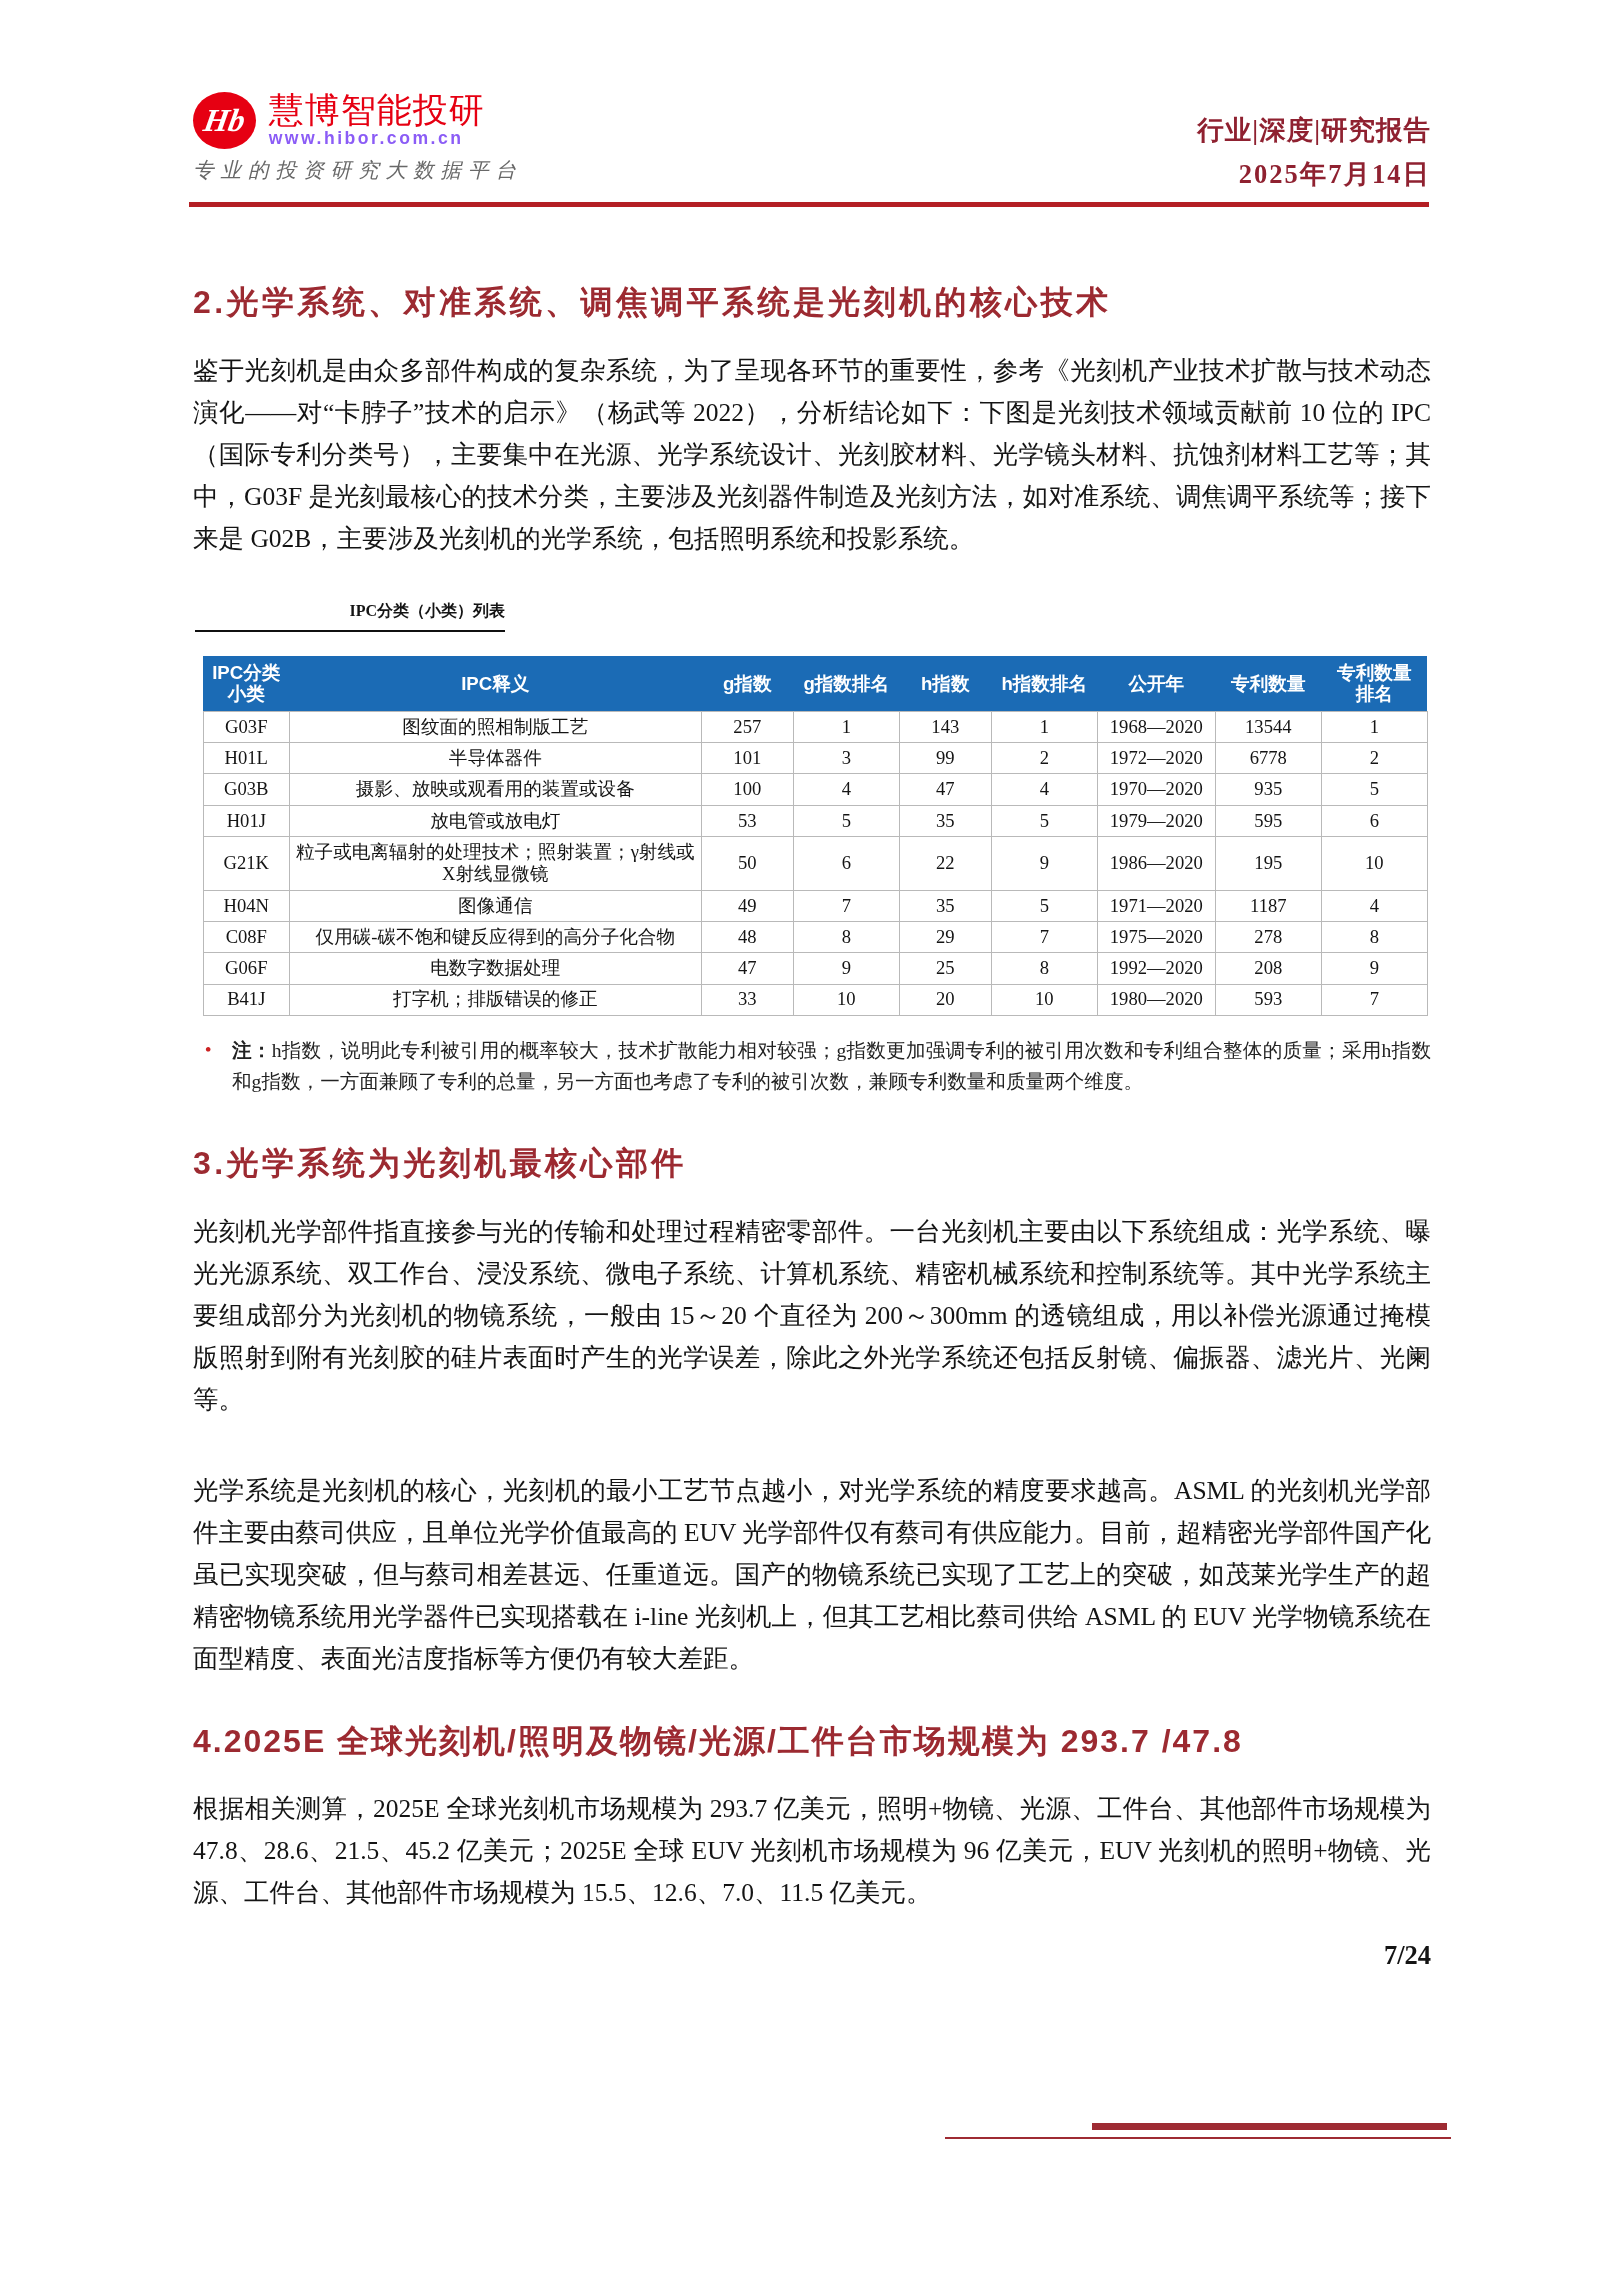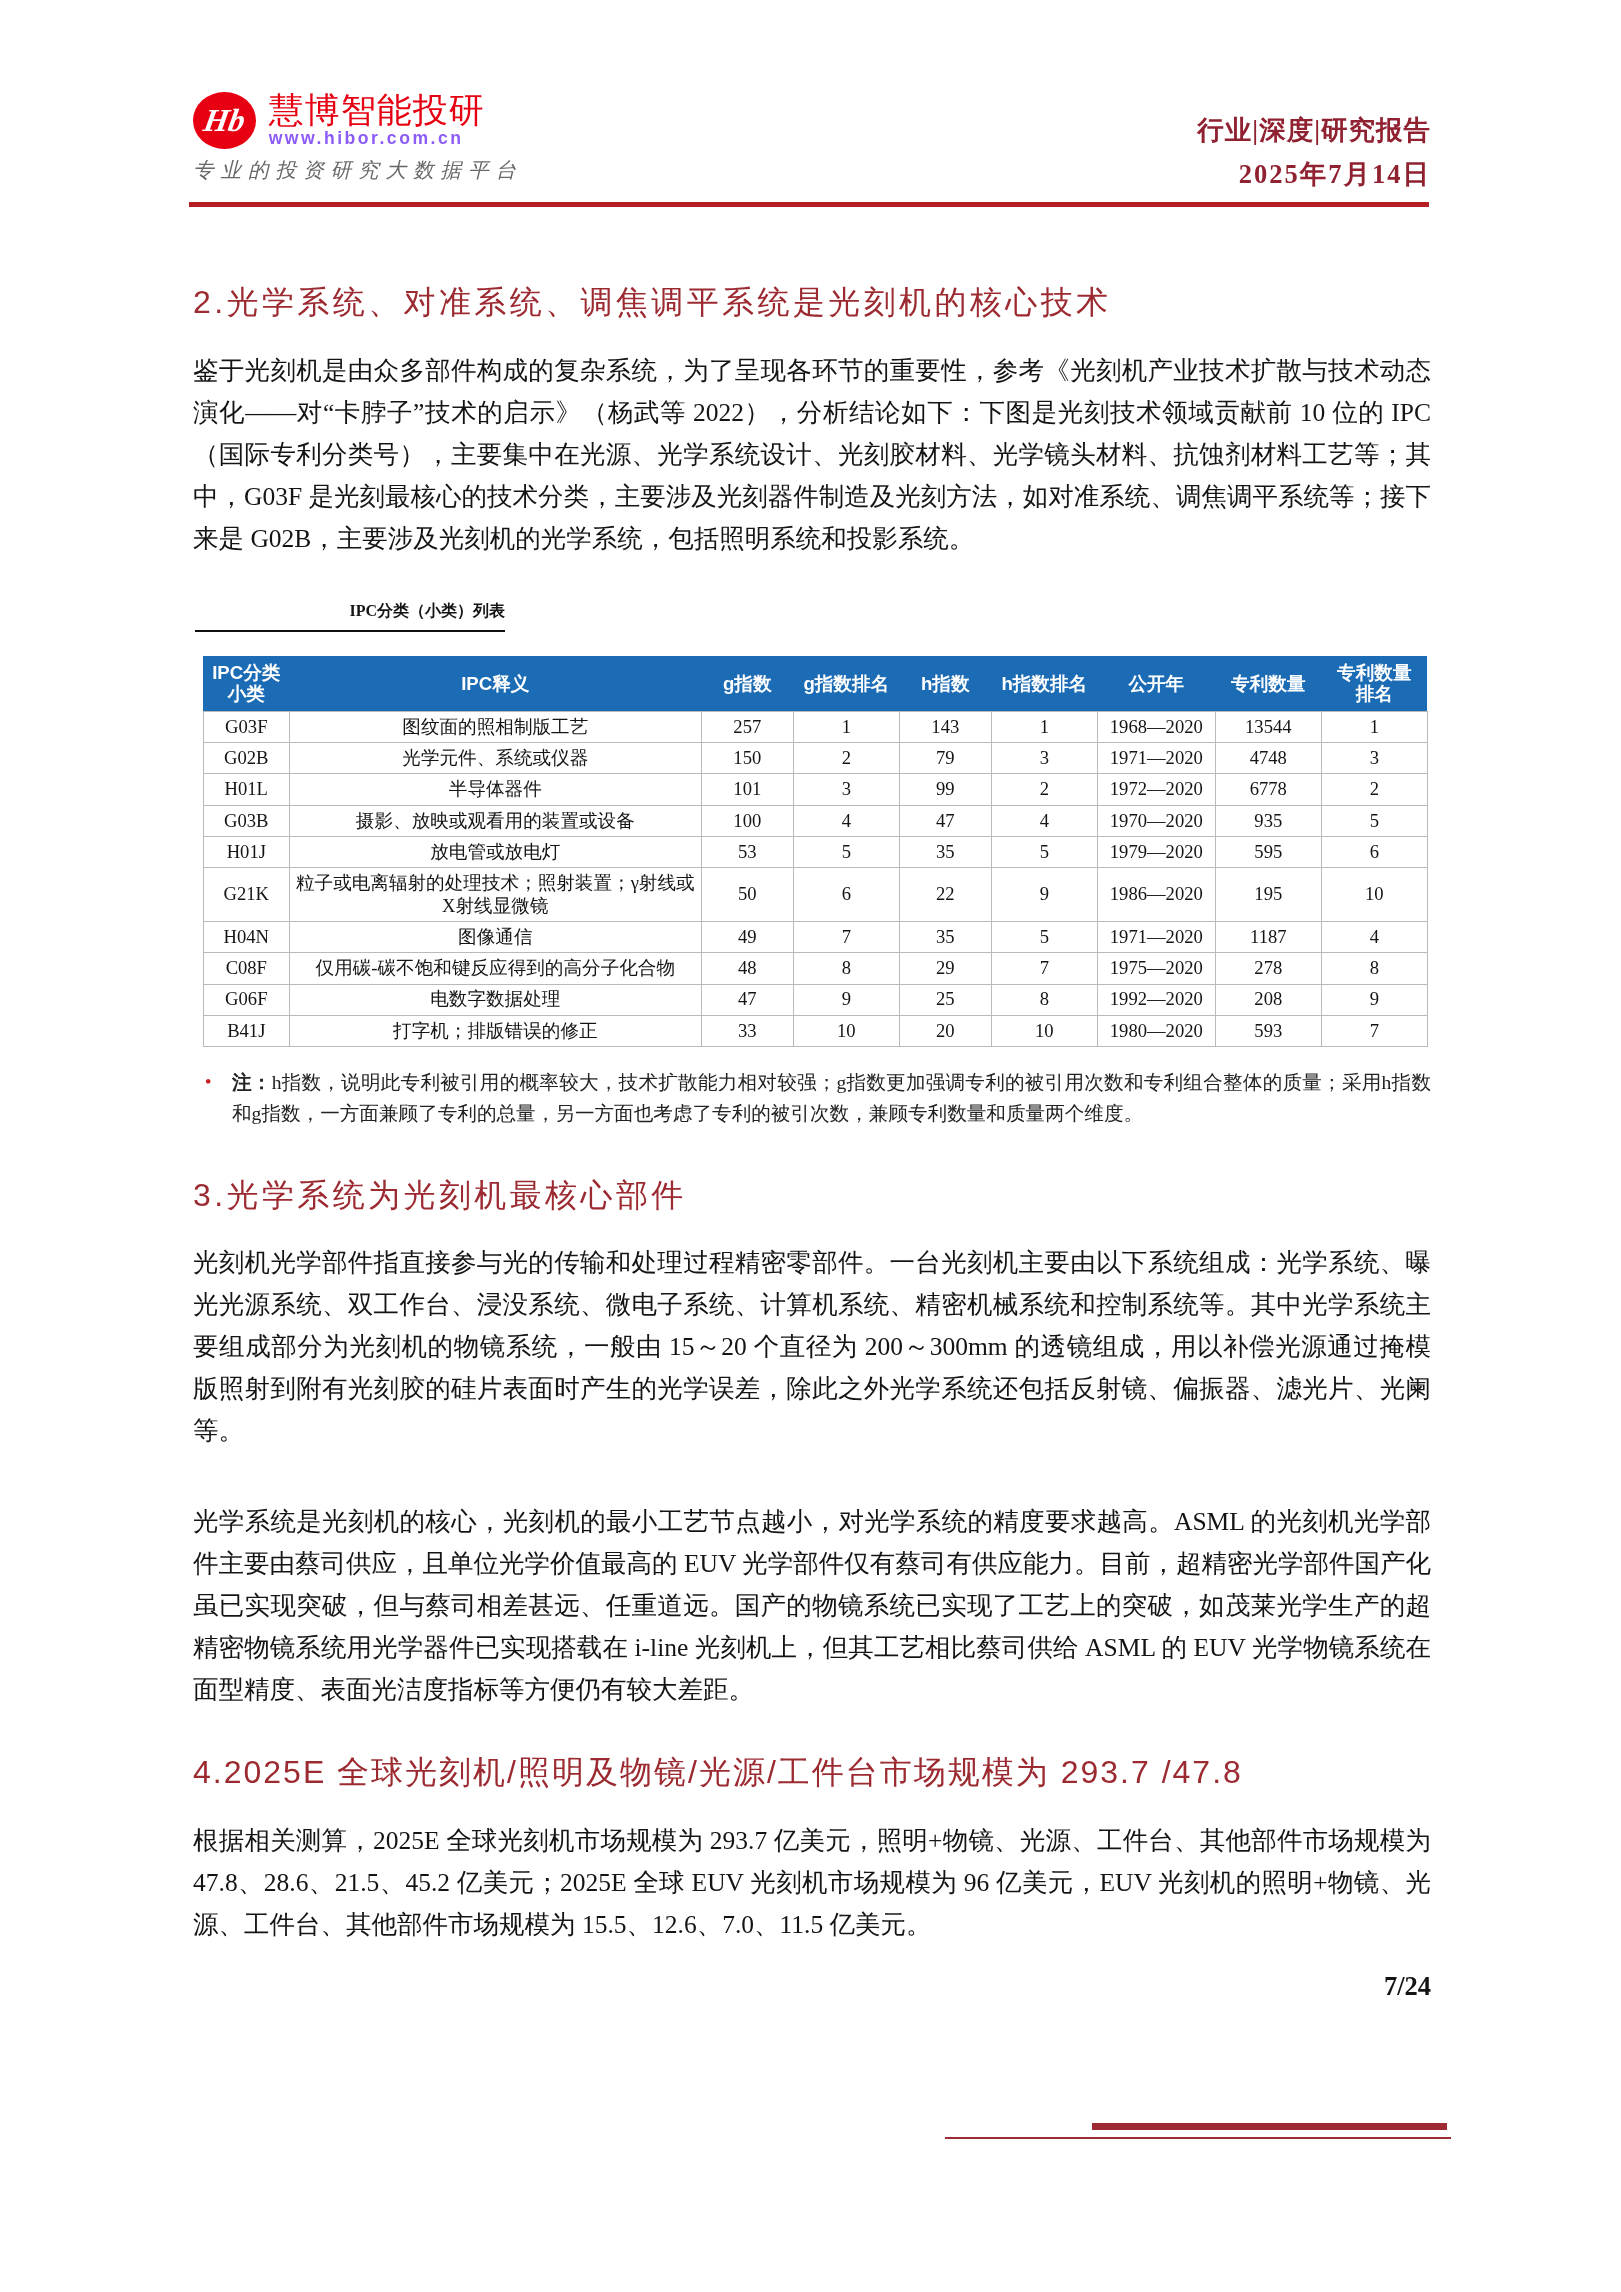--- a/index.html
+++ b/index.html
@@ -25,21 +25,21 @@
   .brand-url { color:#8b5cf6; font-weight:bold; font-size:17.6px; line-height:19.6px;
     font-family:"Liberation Sans", sans-serif; letter-spacing:2.5px; margin-top:2px; }
   .tagline { margin-top:6.9px; font-style:italic; color:#686868; font-size:20.6px;
     letter-spacing:6.9px; }
   .header-right { text-align:right; padding-top:19.6px; }
   .doc-type { color:#8F2130; font-weight:bold; font-size:26.5px; letter-spacing:1px; }
   .doc-date { color:#8F2130; font-weight:bold; font-size:26.5px; letter-spacing:2px; margin-top:8.8px; }
   .rule-top { height:4.9px; background:#B41F24; margin:9.8px 192px 0 189px; }
 
   
-  h2 { font-family:"Liberation Sans", sans-serif; color:#9C2A31; font-weight:normal;
+  h2 { font-family:"Liberation Sans", sans-serif; color:#9C2A31; font-weight:bold;
     font-size:32px; letter-spacing:3.4px; margin:0; line-height:43px; }
   .h2-s2 { margin-top:74px; }
   .h2-s3 { margin-top:45px; }
   .h2-s4 { margin-top:19.6px; line-height:83px; letter-spacing:2px; }
   .h2-s4 span { display:block; }
   .para { font-size:25.5px; line-height:42px; text-align:justify; margin:0; }
   .mt26 { margin-top:25.5px; }
   .mt50 { margin-top:49px; }
   .mt6  { margin-top:5.9px; }
 
@@ -131,31 +131,20 @@
             <td>图纹面的照相制版工艺</td>
             <td>257</td>
             <td>1</td>
             <td>143</td>
             <td>1</td>
             <td>1968—2020</td>
             <td>13544</td>
             <td>1</td>
           </tr>
           <tr>
-            <td>G02B</td>
-            <td>光学元件、系统或仪器</td>
-            <td>150</td>
-            <td>2</td>
-            <td>79</td>
-            <td>3</td>
-            <td>1971—2020</td>
-            <td>4748</td>
-            <td>3</td>
-          </tr>
-          <tr>
             <td>H01L</td>
             <td>半导体器件</td>
             <td>101</td>
             <td>3</td>
             <td>99</td>
             <td>2</td>
             <td>1972—2020</td>
             <td>6778</td>
             <td>2</td>
           </tr>

